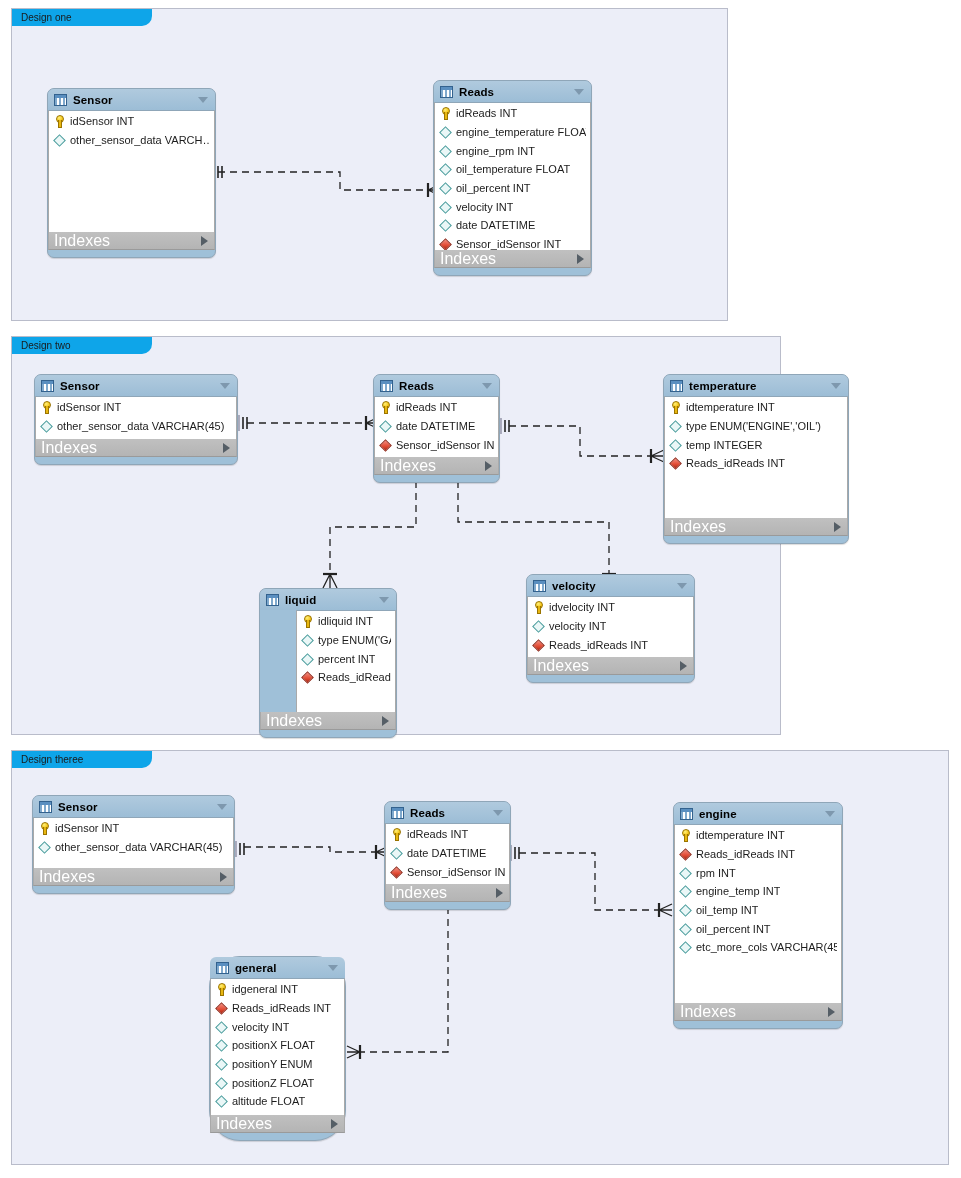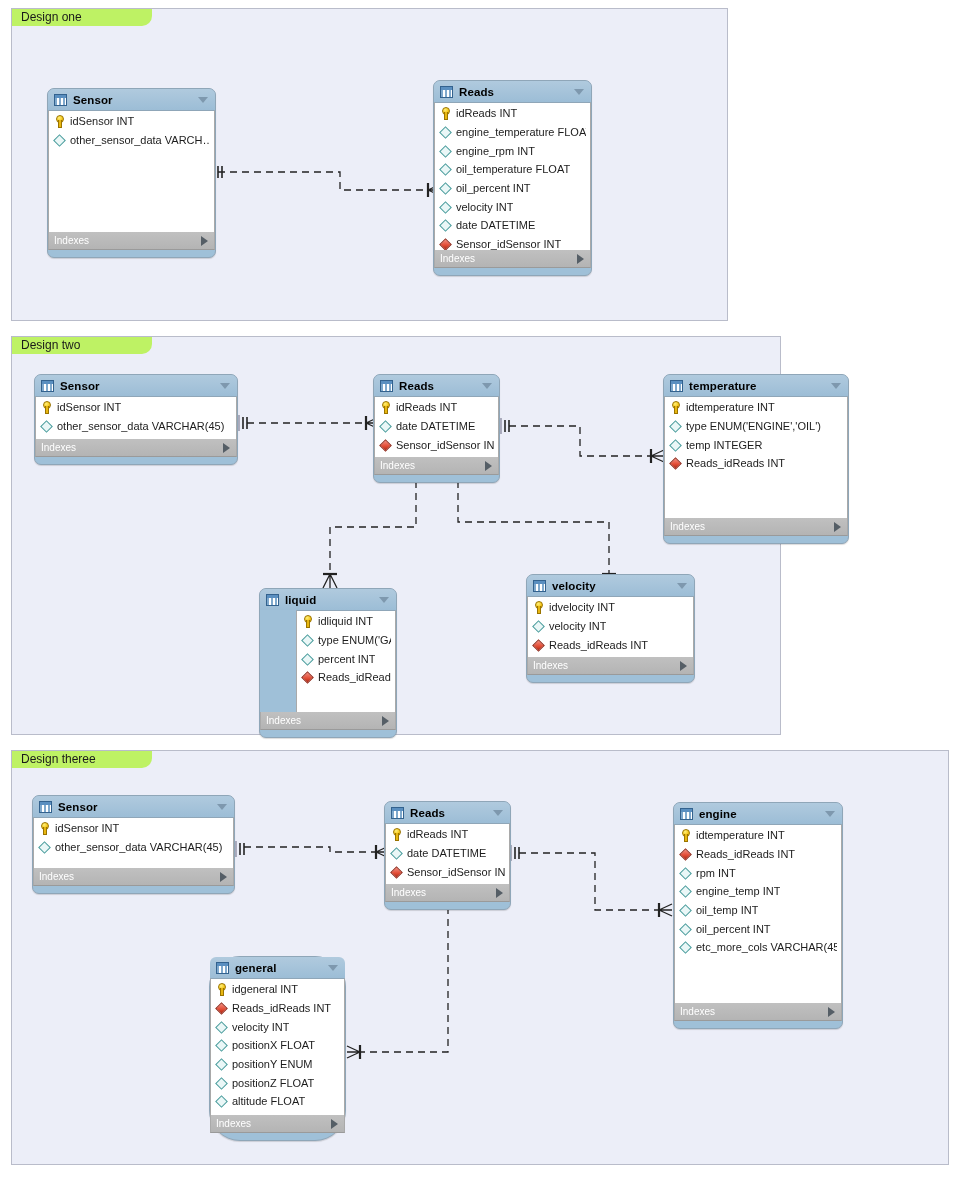--- a/index.html
+++ b/index.html
@@ -19,25 +19,25 @@
   
   .panel {
     position: absolute;
     background: #eceef8;
     border: 1px solid #b9bcca;
   }
   .panel-tab {
     position: absolute;
     top: 0; left: 0;
     height: 17px;
-    background: #bef264;
+    background: #0ea5e9;
     border-right: 0;
     border-bottom-right-radius: 10px;
     padding: 0 26px 0 9px;
-    font-size: 12px;
+    font-size: 10px;
     line-height: 17px;
     color: #1a1a1a;
     white-space: nowrap;
     min-width: 140px;
   }
 
   
   .tbl {
     position: absolute;
     background: #9fc0d8;
@@ -157,21 +157,21 @@
 
   .tbl-foot {
     height: 18px;
     display: flex;
     align-items: center;
     padding: 0 6px 0 5px;
     background: linear-gradient(to bottom,#c0c0c0 0%, #b4b4b4 100%);
     border-left: 1px solid #a9a9a9;
     border-right: 1px solid #a9a9a9;
     border-bottom: 1px solid #9a9a9a;
-    font-size: 10px;
+    font-size: 16px;
     color: #ffffff;
   }
   .tbl-foot-label { flex: 1 1 auto; }
   .tbl-foot-caret {
     width: 0; height: 0;
     border-top: 5px solid transparent;
     border-bottom: 5px solid transparent;
     border-left: 7px solid #555e66;
   }
 

